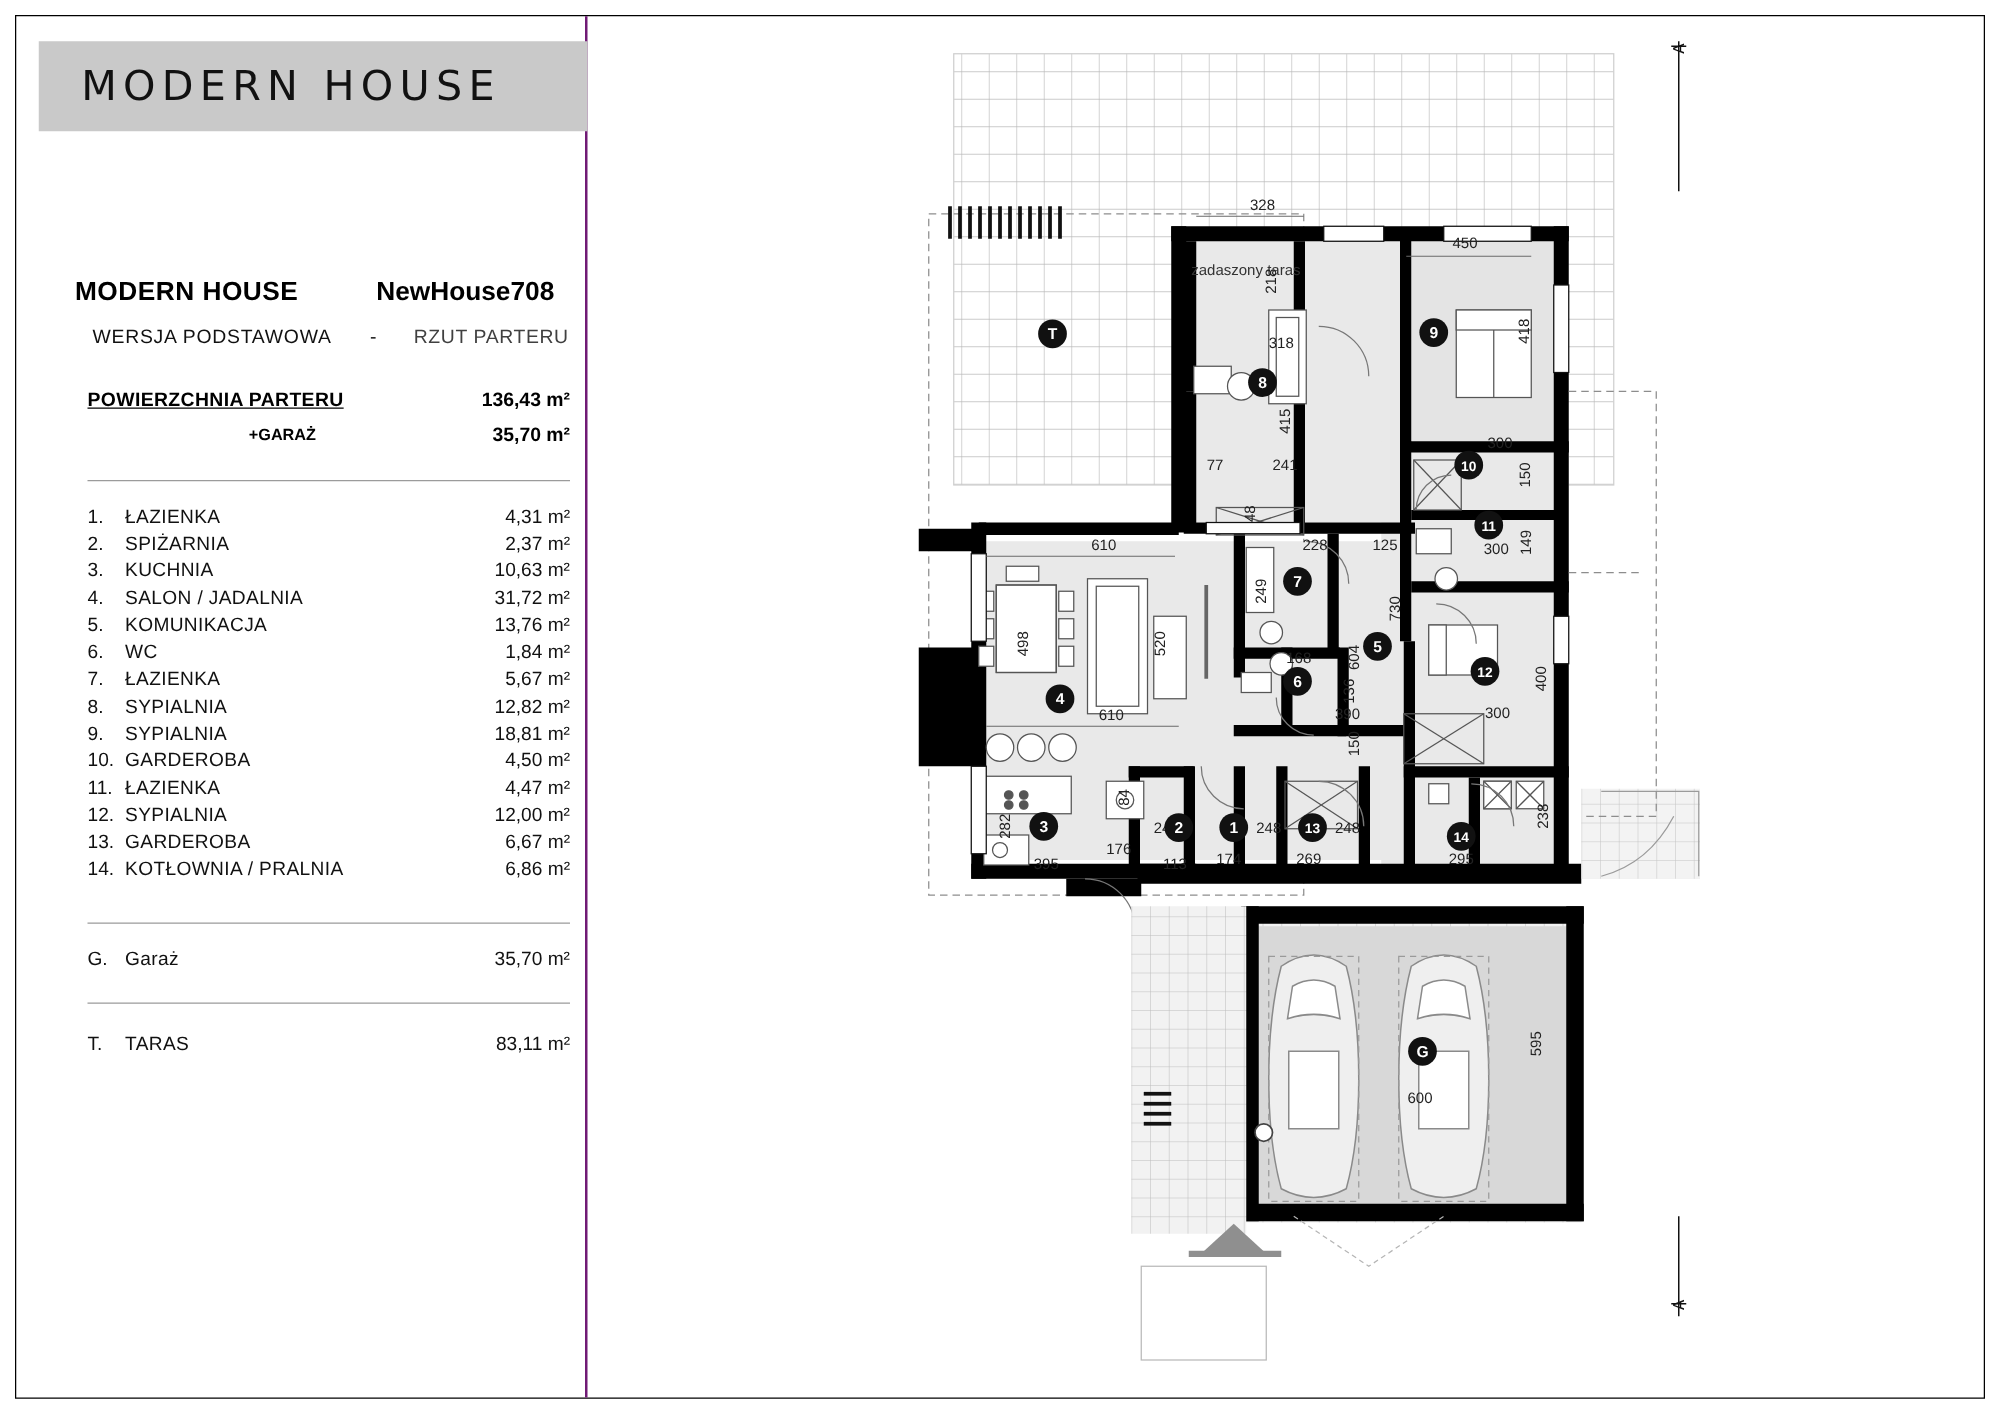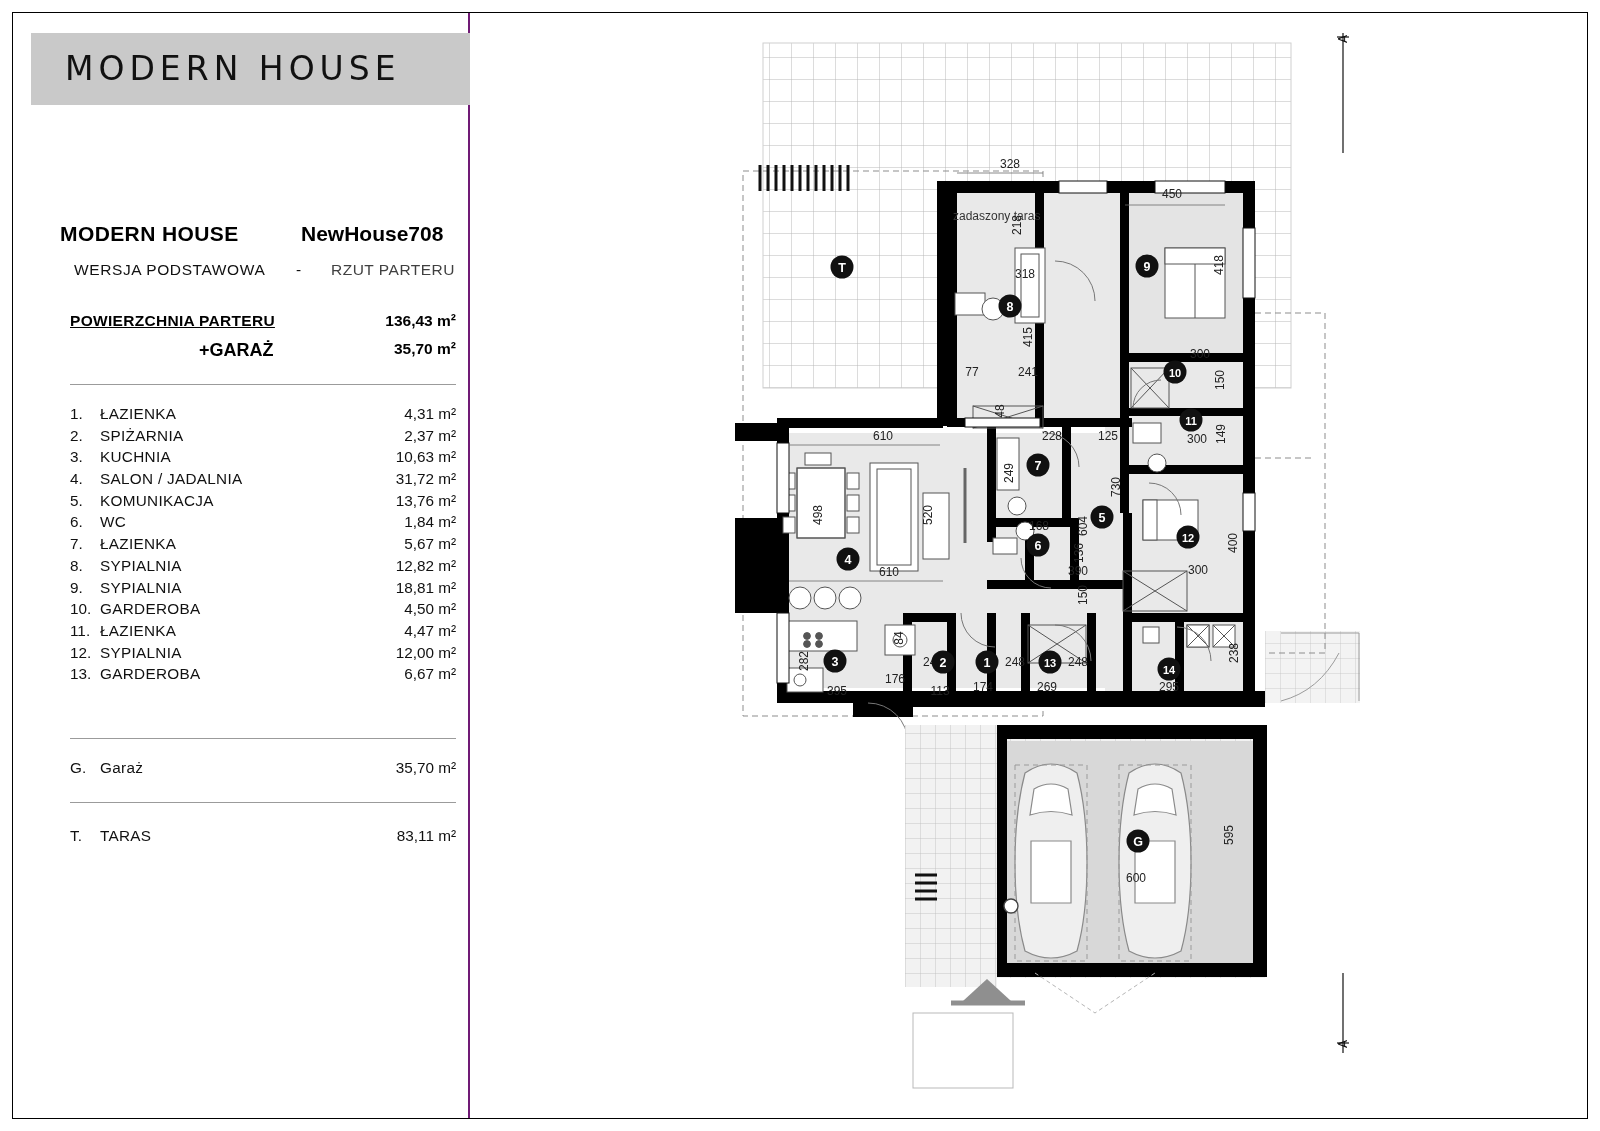--- a/index.html
+++ b/index.html
@@ -146,21 +146,21 @@
     position: absolute;
     left: 288px; top: 299px;
     width: 155px;
     text-align: right;
     font-size: 15.5px;
     font-weight: bold;
   }
   .area-gar-l {
     position: absolute;
     left: 186px; top: 327px;
-    font-size: 18px;
+    font-size: 13px;
     font-weight: bold;
   }
   .area-gar-r {
     position: absolute;
     left: 288px; top: 327px;
     width: 155px;
     text-align: right;
     font-size: 15.5px;
     font-weight: bold;
   }
@@ -304,20 +304,25 @@
         </div>
         <div class="room-row">
           <span class="num">12.</span>
           <span class="nm">SYPIALNIA</span>
           <span class="ar">12,00 m²</span>
         </div>
         <div class="room-row">
           <span class="num">13.</span>
           <span class="nm">GARDEROBA</span>
           <span class="ar">6,67 m²</span>
+        </div>
+        <div class="room-row">
+          <span class="num">14.</span>
+          <span class="nm">KOTŁOWNIA / PRALNIA</span>
+          <span class="ar">6,86 m²</span>
         </div>
       </div>
 
     <div class="rule r2"></div>
 
     <div class="extra-row extra-garage">
       <span class="num">G.</span>
       <span class="nm">Garaż</span>
       <span class="ar">35,70 m²</span>
     </div>

